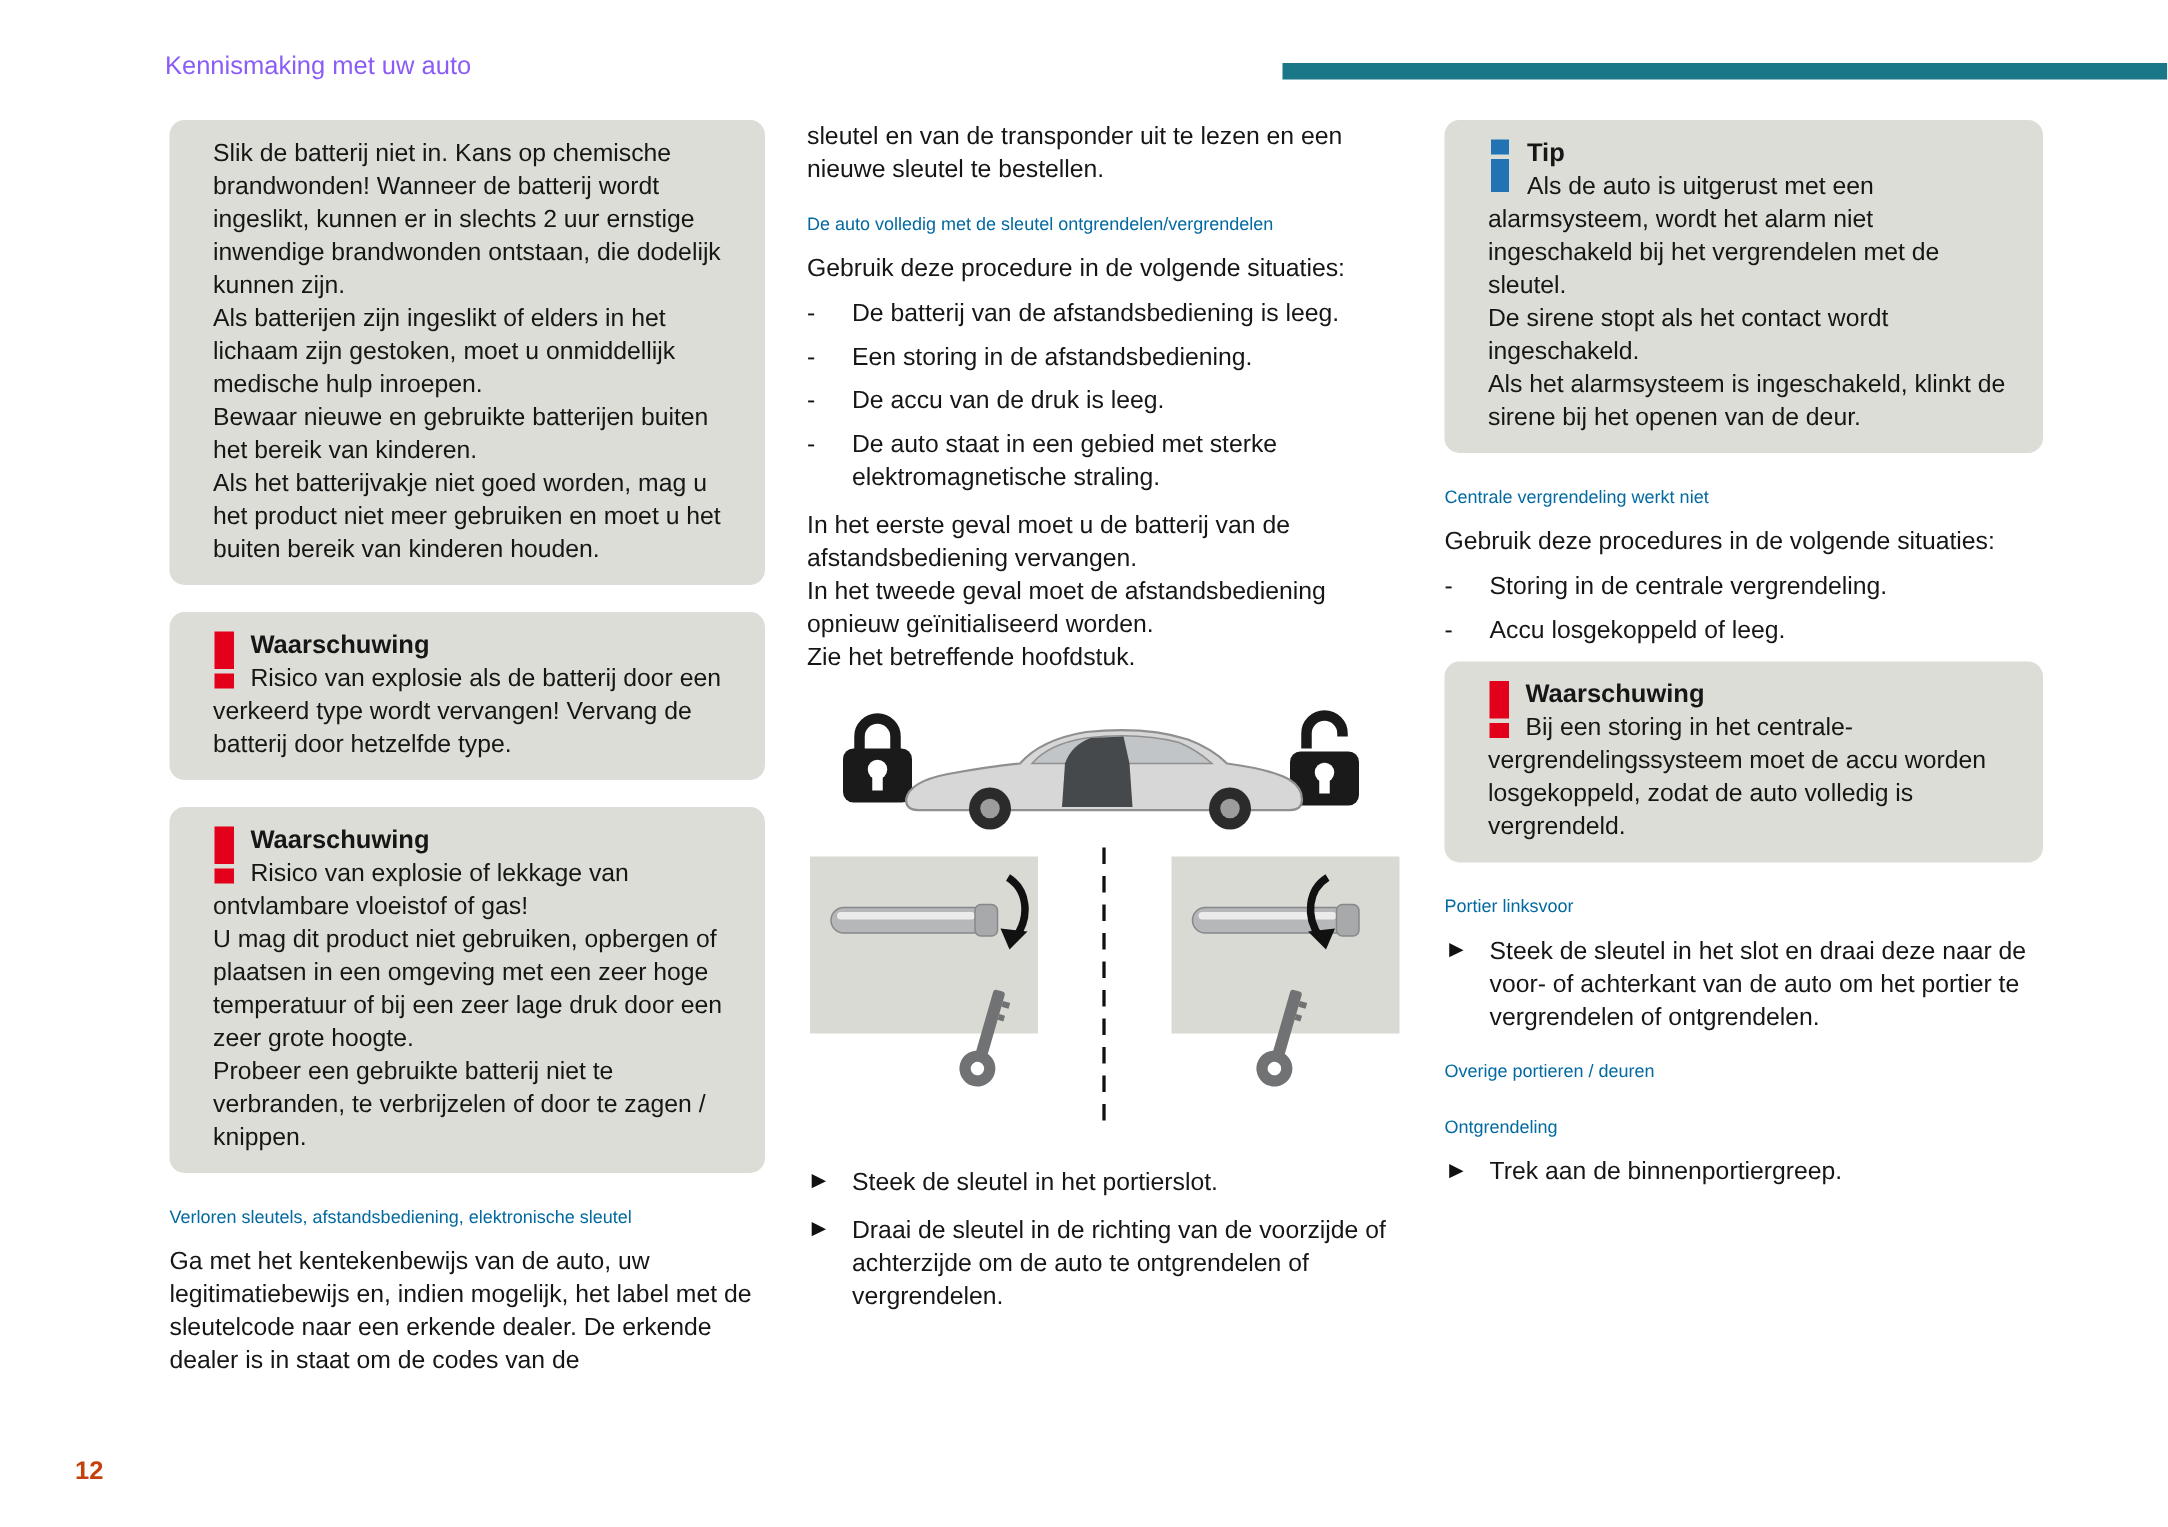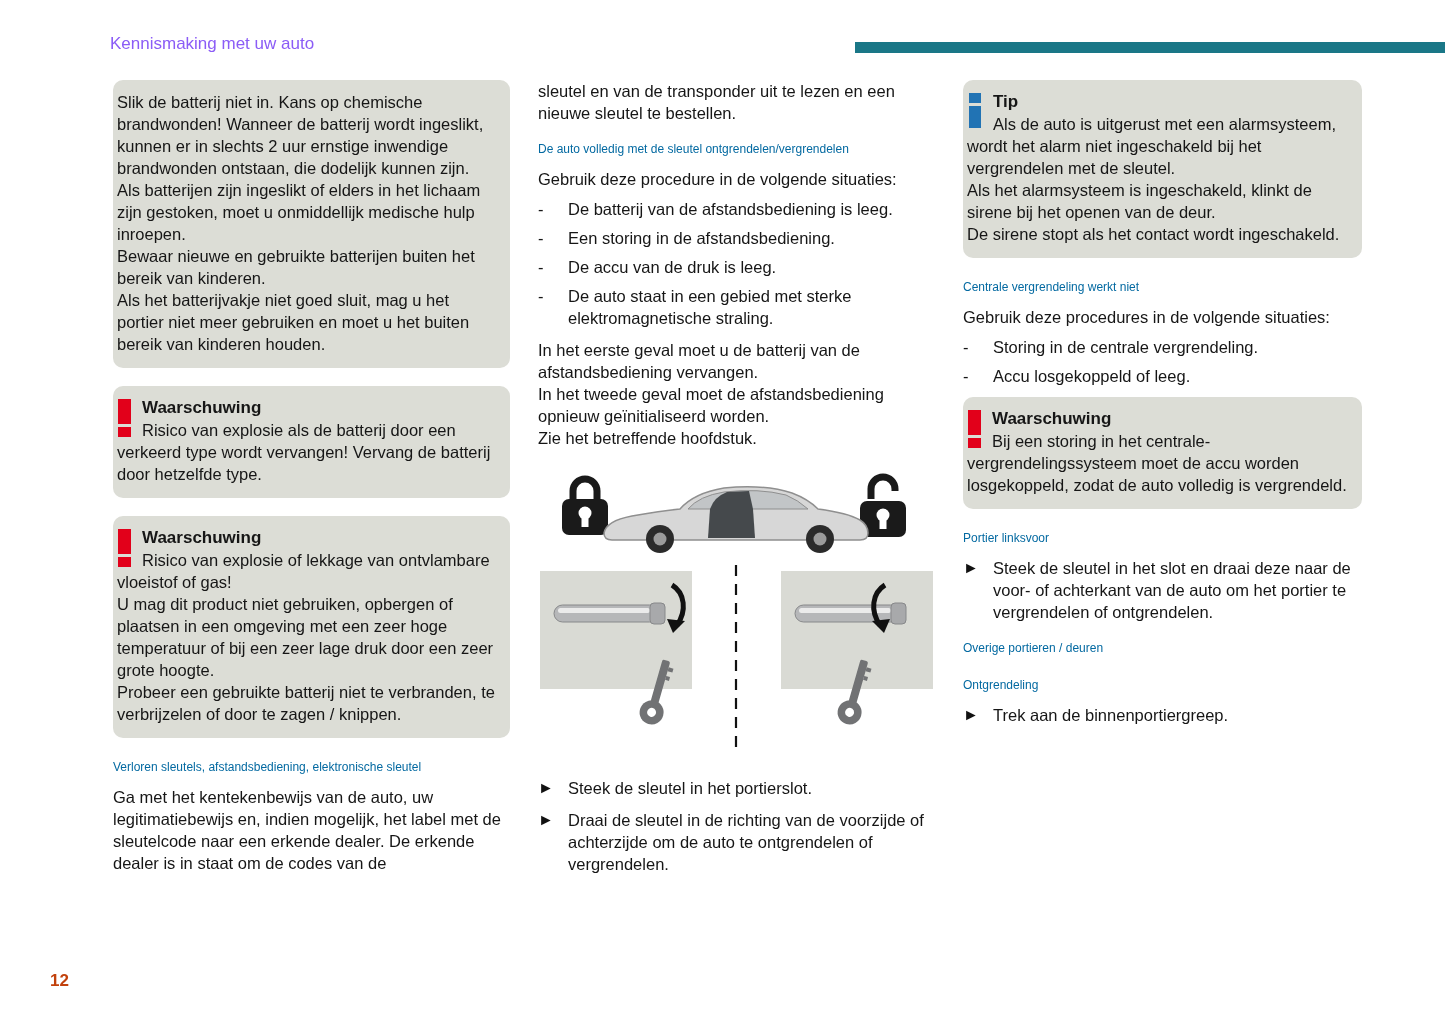--- a/index.html
+++ b/index.html
@@ -12,21 +12,21 @@
   .chapter-header { position:absolute; left:110px; top:33px; font-size:17px; color:#8b5cf6; }
   .accent-bar { position:absolute; left:855px; top:42px; width:590px; height:11px; background:var(--accent,#1a7787); }
   .page-number { position:absolute; left:50px; top:970px; font-size:17px; font-weight:bold; color:#c2410c; }
 
   .columns { position:absolute; left:113px; top:80px; width:1250px; display:flex; gap:28px; }
   .col { width:397px; flex:none; }
   .col.c3 { width:399px; }
 
   .gray-box {
     background:var(--box-bg,#dcddd6); border-radius:10px;
-    padding:11px 15px 13px 4px; margin:0 0 18px 0; overflow:hidden;
+    padding:11px 15px 13px 29px; margin:0 0 18px 0; overflow:hidden;
   }
   .gray-box p { margin:0; }
   .box-title { font-weight:bold; font-size:17px; line-height:22px; }
 
   .warn-icon { float:left; width:13px; margin:2px 11px 3px 1px; }
   .warn-icon .wbar { display:block; width:13px; height:25px; background:var(--warning-red,#e2001a); }
   .warn-icon .wdot { display:block; width:13px; height:10px; margin-top:3px; background:var(--warning-red,#e2001a); }
 
   .tip-icon { float:left; width:12px; margin:2px 12px 3px 2px; }
   .tip-icon .tdot { display:block; width:12px; height:10px; background:var(--tip-blue,#2173b4); }
@@ -62,21 +62,21 @@
   <div class="accent-bar"></div>
 
   <div class="columns">
 
     <section class="col c1">
 
       <div class="gray-box">
         <p>Slik de batterij niet in. Kans op chemische brandwonden! Wanneer de batterij wordt ingeslikt, kunnen er in slechts 2 uur ernstige inwendige brandwonden ontstaan, die dodelijk kunnen zijn.</p>
         <p>Als batterijen zijn ingeslikt of elders in het lichaam zijn gestoken, moet u onmiddellijk medische hulp inroepen.</p>
         <p>Bewaar nieuwe en gebruikte batterijen buiten het bereik van kinderen.</p>
-        <p>Als het batterijvakje niet goed sluit, mag u het portier niet meer gebruiken en moet u het buiten bereik van kinderen houden.</p>
+        <p>Als het batterijvakje niet goed worden, mag u het product niet meer gebruiken en moet u het buiten bereik van kinderen houden.</p>
       </div>
 
       <div class="gray-box">
         <span class="warn-icon">
             <span class="wbar"></span>
             <span class="wdot"></span>
           </span>
         <div class="box-title">Waarschuwing</div>
         <p>Risico van explosie als de batterij door een verkeerd type wordt vervangen! Vervang de batterij door hetzelfde type.</p>
       </div>
@@ -209,22 +209,22 @@
 
     <section class="col c3">
 
       <div class="gray-box">
         <span class="tip-icon">
             <span class="tdot"></span>
             <span class="tbar"></span>
           </span>
         <div class="box-title">Tip</div>
         <p>Als de auto is uitgerust met een alarmsysteem, wordt het alarm niet ingeschakeld bij het vergrendelen met de sleutel.</p>
+        <p>De sirene stopt als het contact wordt ingeschakeld.</p>
         <p>Als het alarmsysteem is ingeschakeld, klinkt de sirene bij het openen van de deur.</p>
-        <p>De sirene stopt als het contact wordt ingeschakeld.</p>
       </div>
 
       <h2 class="subhead">Centrale vergrendeling werkt niet</h2>
       <p class="body-p">Gebruik deze procedures in de volgende situaties:</p>
 
       <div class="dash-list">
         <div class="dash-item">
             <span class="dash">-</span>
             <span class="dash-text">Storing in de centrale vergrendeling.</span>
           </div>

